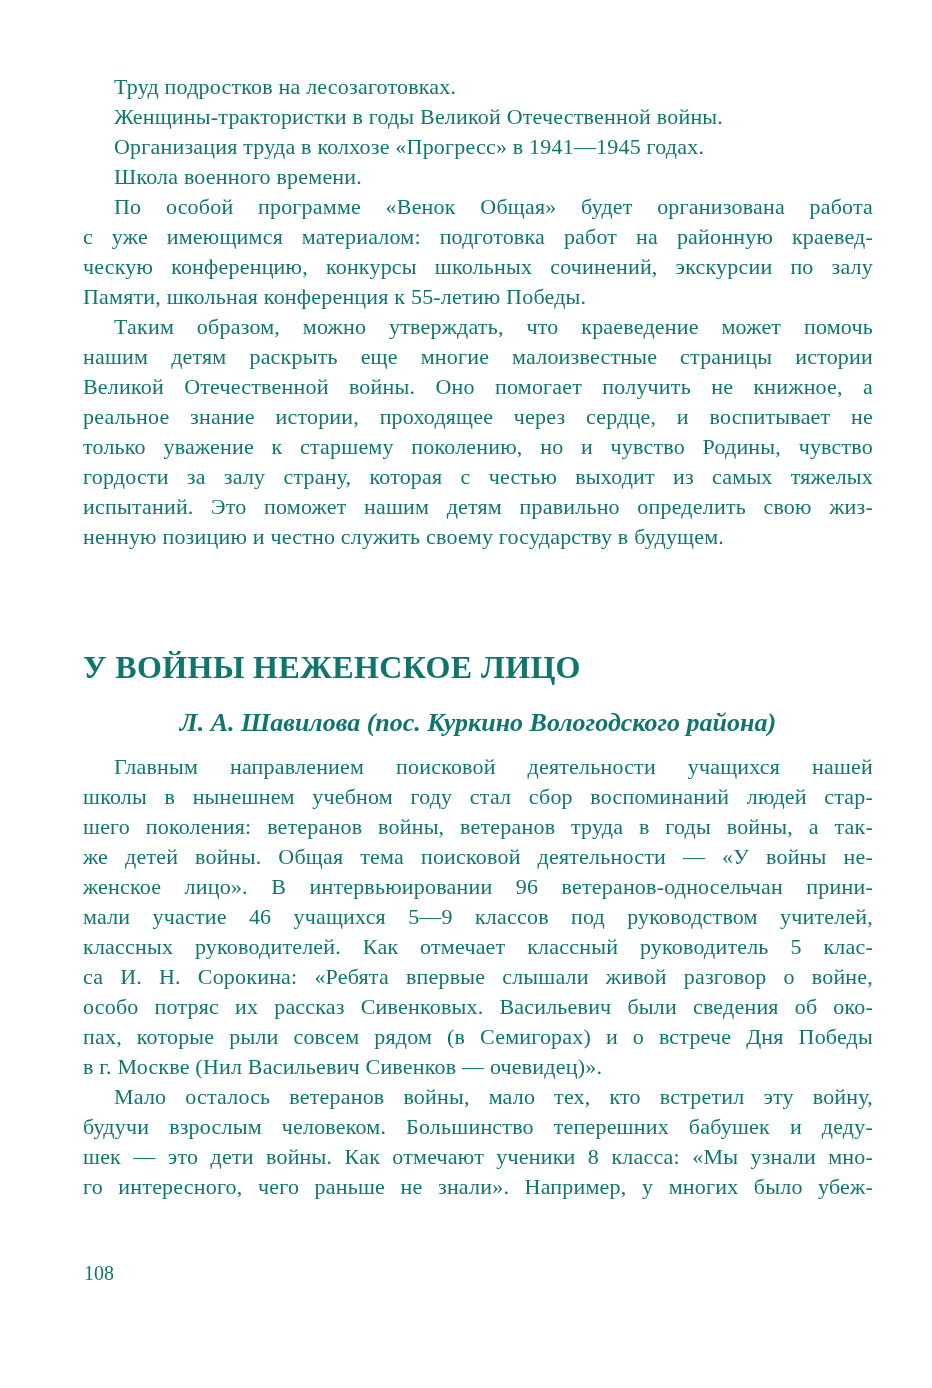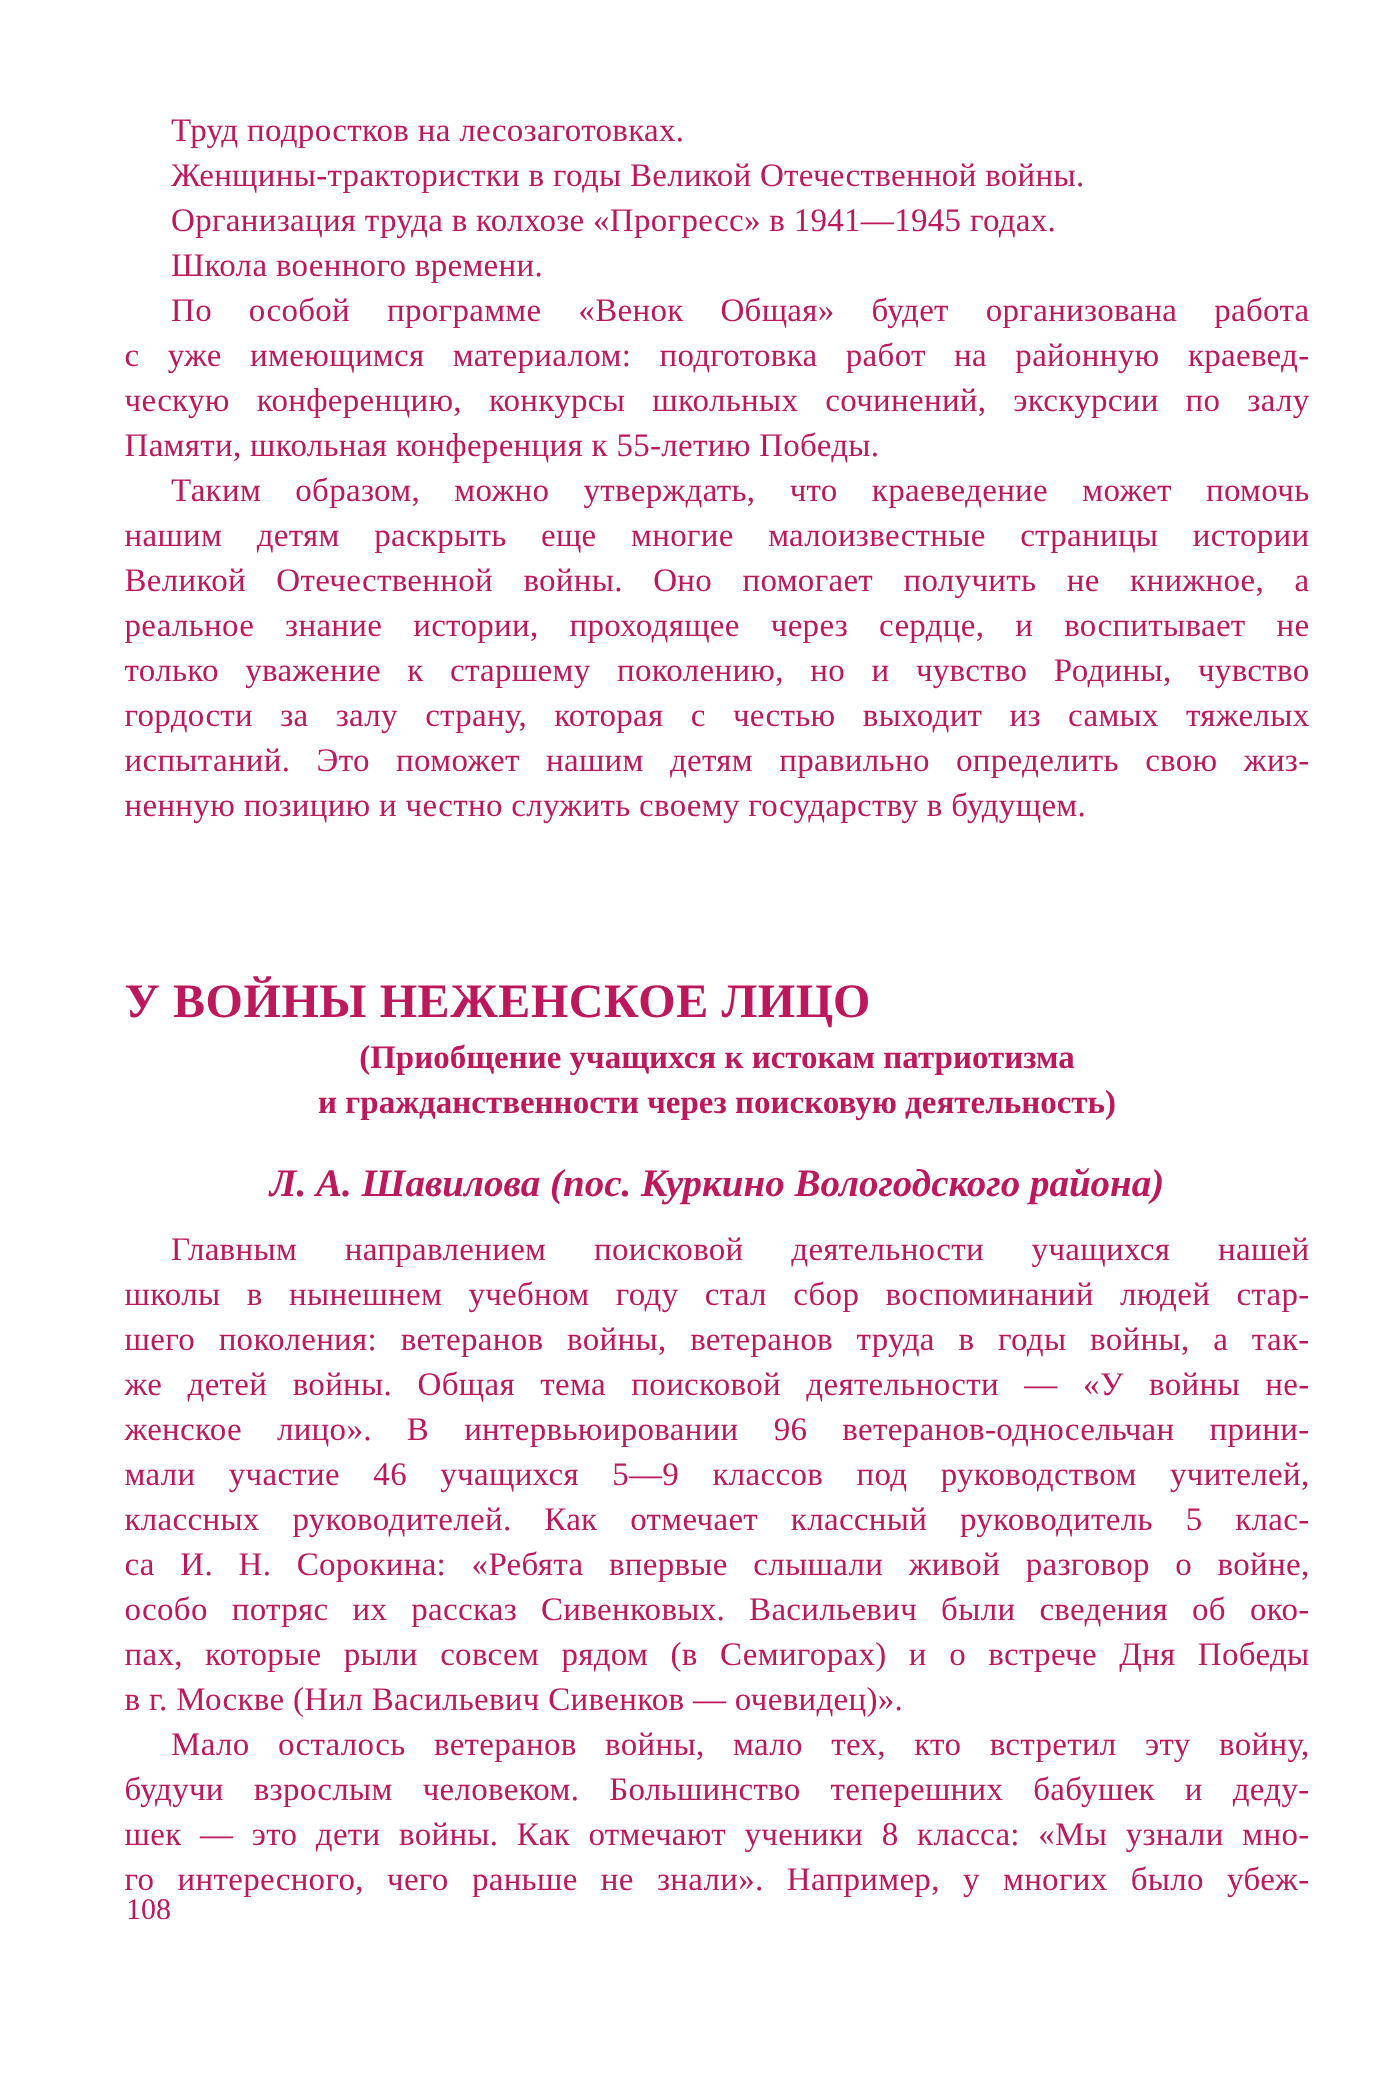--- a/index.html
+++ b/index.html
@@ -2,21 +2,21 @@
 <html lang="ru"><head>
 <meta charset="utf-8">
 <style>
   html, body { margin: 0; padding: 0; background: #ffffff; }
   .page {
     position: relative;
     width: 932px;
     height: 1388px;
     background: #ffffff;
     font-family: "Liberation Serif", "DejaVu Serif", serif;
-    color: #be185d;
+    color: #0f766e;
     overflow: hidden;
   }
   .content {
     position: absolute;
     left: 83px;
     top: 72px;
     width: 790px;
   }
   .line {
     font-size: 22px;
@@ -89,24 +89,20 @@
       <div class="line j">Великой Отечественной войны. Оно помогает получить не книжное, а</div>
       <div class="line j">реальное знание истории, проходящее через сердце, и воспитывает не</div>
       <div class="line j">только уважение к старшему поколению, но и чувство Родины, чувство</div>
       <div class="line j">гордости за залу страну, которая с честью выходит из самых тяжелых</div>
       <div class="line j">испытаний. Это поможет нашим детям правильно определить свою жиз-</div>
       <div class="line">ненную позицию и честно служить своему государству в будущем.</div>
     </div>
 
     <div class="section-head">У ВОЙНЫ НЕЖЕНСКОЕ ЛИЦО</div>
 
-    <div class="section-sub">
-      <div>(Приобщение учащихся к истокам патриотизма</div>
-      <div>и гражданственности через поисковую деятельность)</div>
-    </div>
 
     <div class="section-author">Л. А. Шавилова (пос. Куркино Вологодского района)</div>
 
     <div class="para-first">
       <div class="line indent j">Главным направлением поисковой деятельности учащихся нашей</div>
       <div class="line j">школы в нынешнем учебном году стал сбор воспоминаний людей стар-</div>
       <div class="line j">шего поколения: ветеранов войны, ветеранов труда в годы войны, а так-</div>
       <div class="line j">же детей войны. Общая тема поисковой деятельности — «У войны не-</div>
       <div class="line j">женское лицо». В интервьюировании 96 ветеранов-односельчан прини-</div>
       <div class="line j">мали участие 46 учащихся 5—9 классов под руководством учителей,</div>

